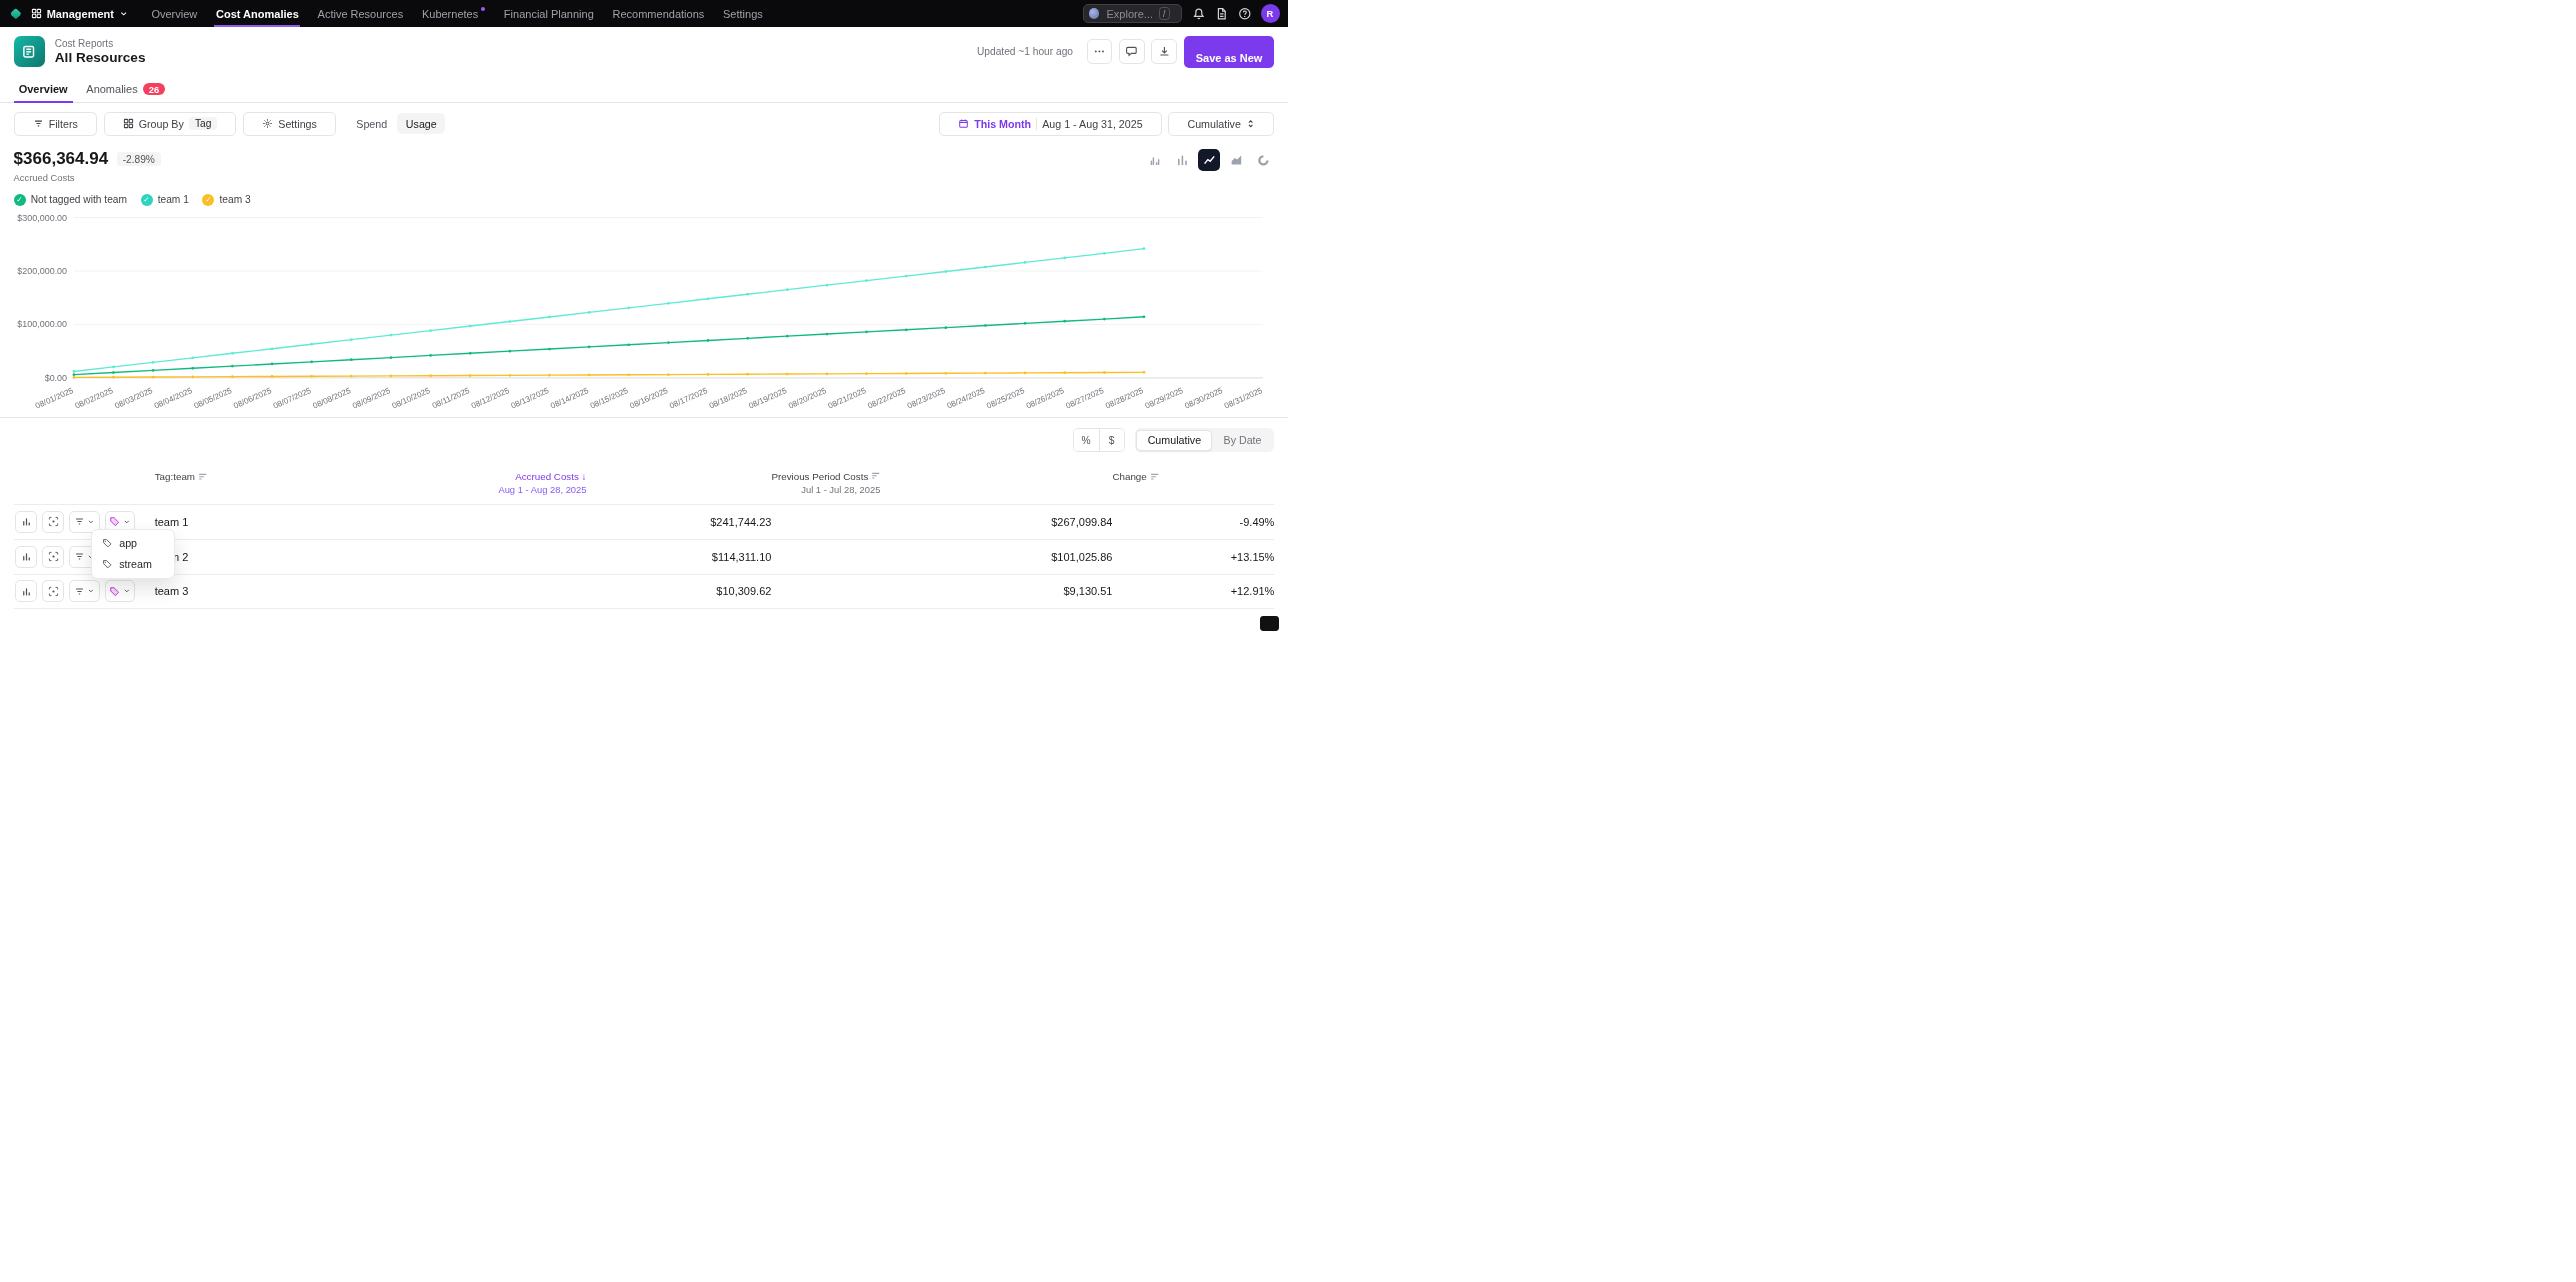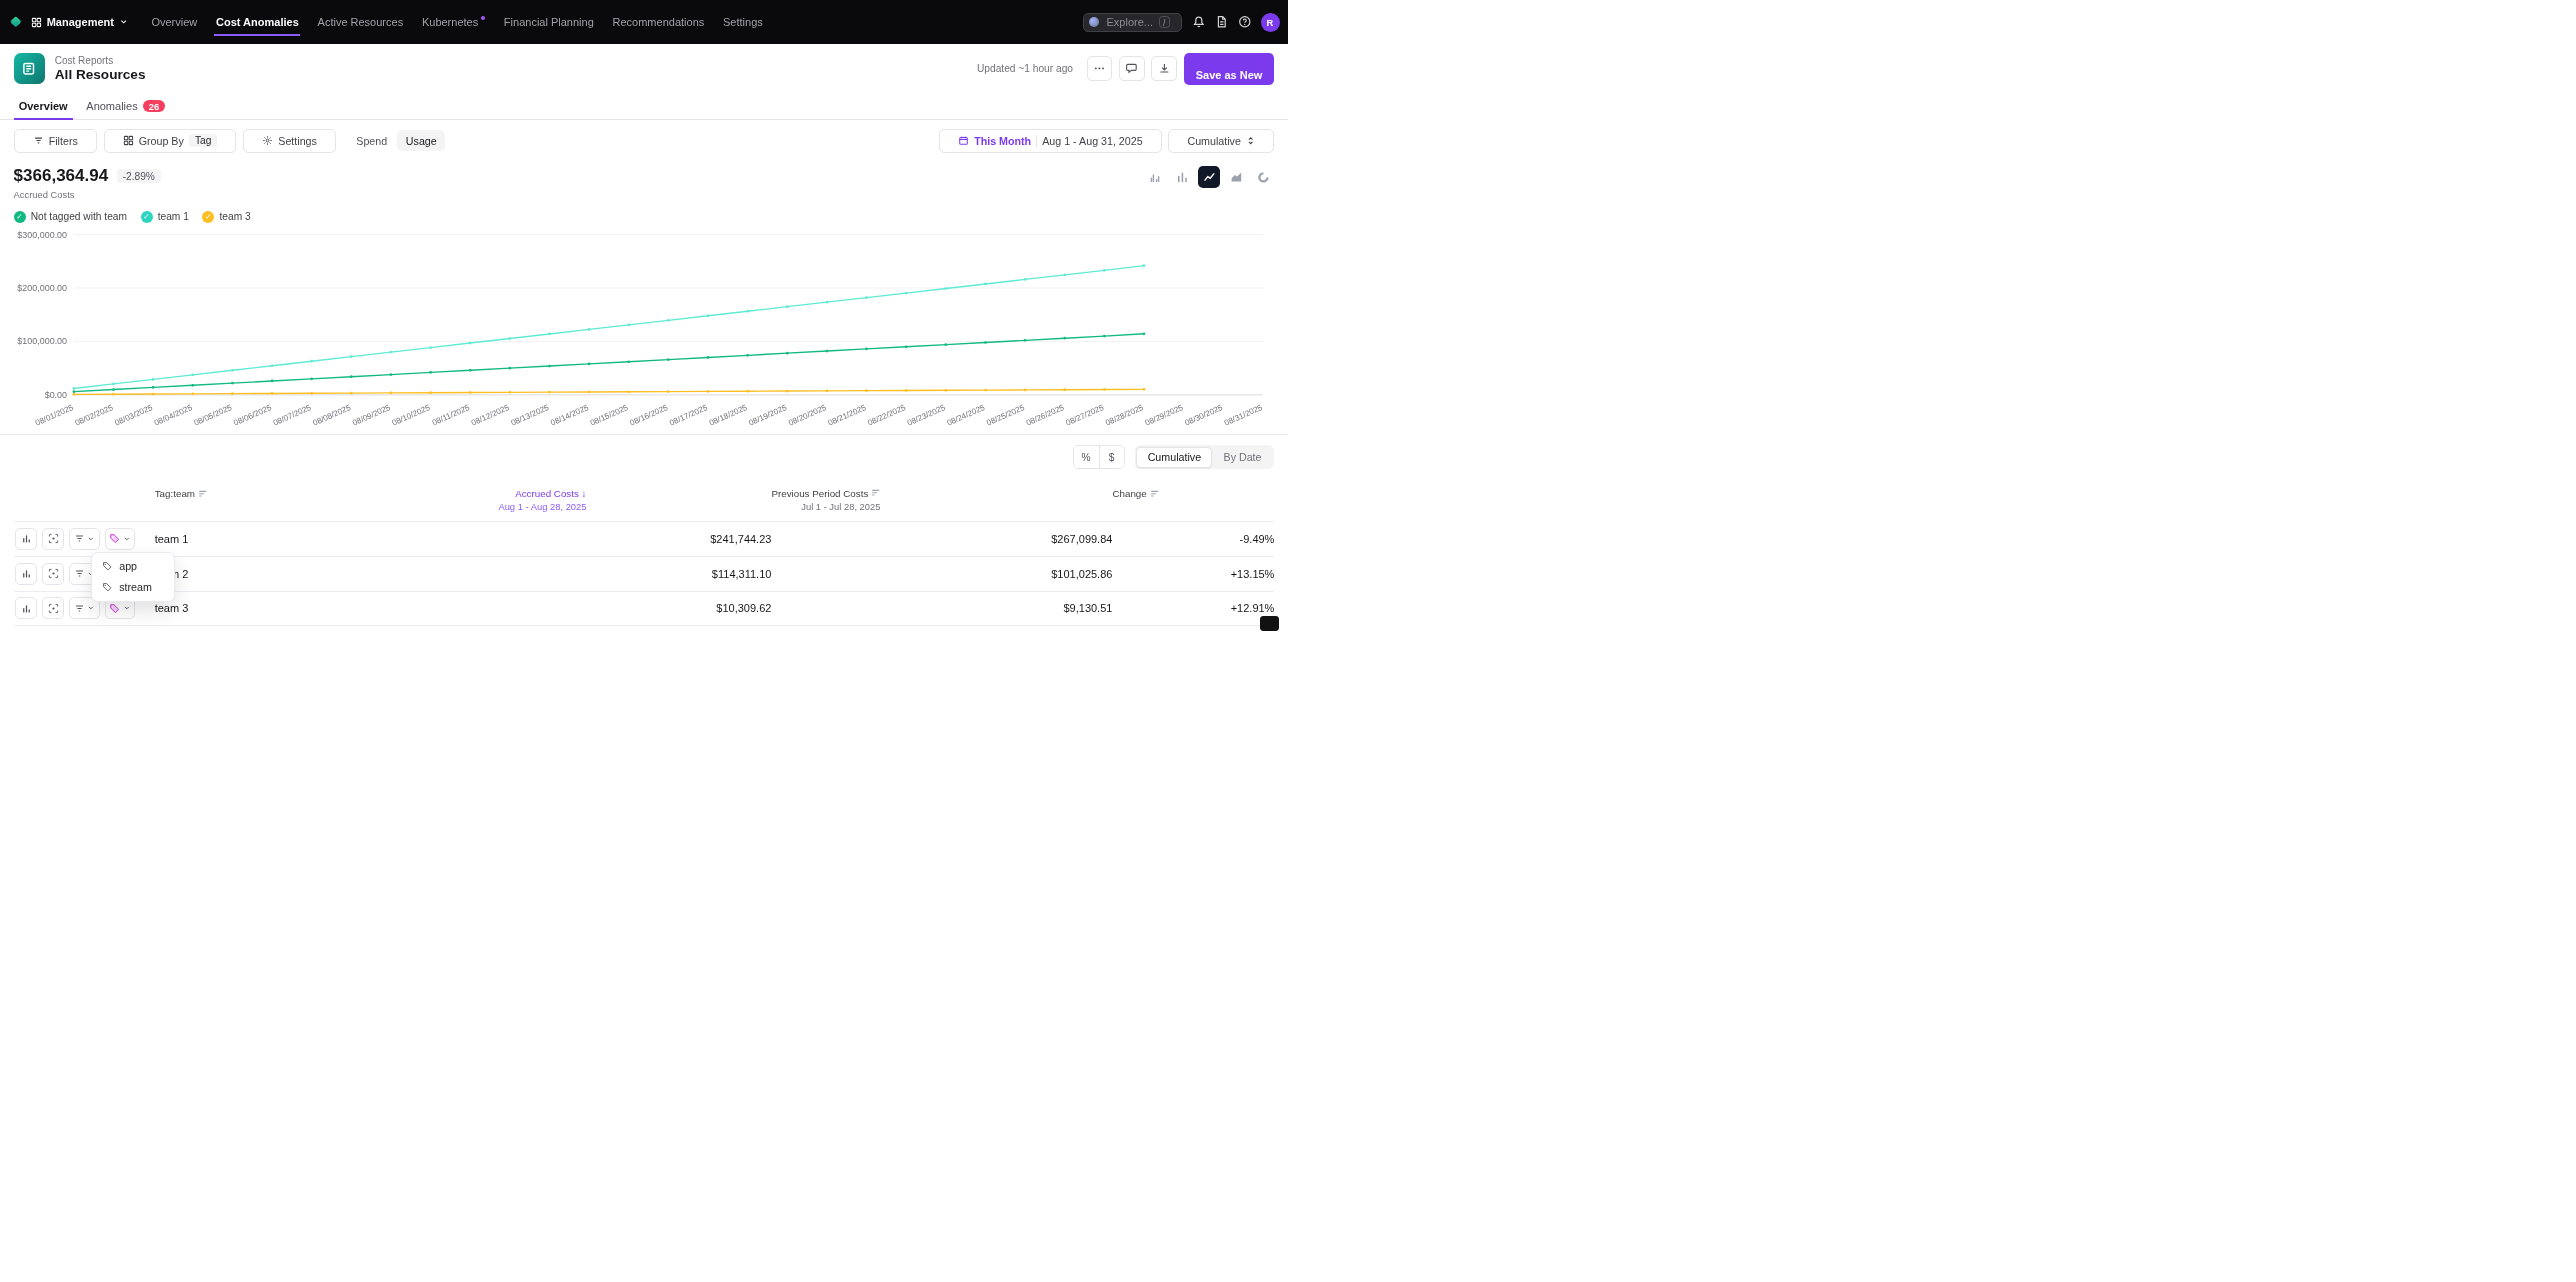--- a/index.html
+++ b/index.html
@@ -3,21 +3,21 @@
 <meta charset="utf-8">
 <style>
   * { box-sizing: border-box; }
   body {
     margin: 0; width: 1288px; height: 641px; position: relative; overflow: hidden;
     font-family: "Liberation Sans", sans-serif; background: #fff; color: #18181b;
   }
   svg { display: block; }
 
   
-  .topnav { height: 44px; background: #0a0a0c; display: flex; align-items: center; padding: 0 8.5px; }
+  .topnav { height: 27px; background: #0a0a0c; display: flex; align-items: center; padding: 0 8.5px; }
   .brand { display: flex; align-items: center; gap: 8.5px; }
   .workspace { display: flex; align-items: center; gap: 5.1px; color: #fafafa; font-size: 11px; font-weight: 600; cursor: pointer; }
   .nav-links { display: flex; margin-left: 13.6px; height: 27px; }
   .nav-link { display: flex; align-items: center; padding: 0 9.4px; font-size: 11px; color: #a1a1aa; position: relative; cursor: pointer; }
   .nav-link.active { color: #fff; font-weight: 600; }
   .nav-link.active::after { content: ""; position: absolute; left: 7.7px; right: 7.7px; bottom: 0; height: 1.7px; background: #8b5cf6; }
   .k8s-dot { width: 4.3px; height: 4.3px; border-radius: 50%; background: #a855f7; margin: -8.5px 0 0 2.6px; }
   .nav-right { margin-left: auto; display: flex; align-items: center; gap: 9.4px; }
   .search-box { background: #26262b; border: 0.9px solid #3f3f46; border-radius: 5.1px; height: 19px; width: 99px; display: flex; align-items: center; padding: 0 5.1px; gap: 5.1px; }
   .explore-dot { width: 10.2px; height: 10.2px; border-radius: 50%; background: radial-gradient(circle at 35% 35%, #a5b4fc, #64748b); flex: none; }
@@ -94,21 +94,21 @@
   .th-purple { color: #7c3aed; }
   .sub { font-size: 9.4px; color: #71717a; }
   .sub.th-purple { color: #8b5cf6; }
   .t-row { height: 35px; border-top: 0.9px solid #ececf0; font-size: 11px; }
   .t-row:last-child { border-bottom: 0.9px solid #ececf0; }
   .row-controls { display: flex; align-items: center; gap: 5.1px; padding-left: 1.7px; }
   .rc-btn { height: 22px; min-width: 22px; border: 0.9px solid #e4e4e7; border-radius: 5.1px; background: #fff; display: flex; align-items: center; justify-content: center; gap: 2.6px; color: #52525b; cursor: pointer; padding: 0 3.4px; }
   .row-name { padding-left: 5.1px; }
   .cell-num { text-align: right; }
   .dd-wrap { position: relative; }
-  .tag-menu { position: absolute; top: 24px; left: -13.6px; width: 84px; background: #fff; border: 0.9px solid #e9e9ee; border-radius: 6.8px; box-shadow: 0 8.5px 20.5px rgba(0,0,0,.12); padding: 3.4px; z-index: 20; }
+  .tag-menu { position: absolute; top: 18px; left: -13.6px; width: 84px; background: #fff; border: 0.9px solid #e9e9ee; border-radius: 6.8px; box-shadow: 0 8.5px 20.5px rgba(0,0,0,.12); padding: 3.4px; z-index: 20; }
   .tag-menu-item { display: flex; align-items: center; gap: 6.8px; padding: 4.3px 6.8px; font-size: 10.7px; color: #27272a; border-radius: 4.3px; cursor: pointer; }
 
   .chat-widget { position: absolute; right: 9.4px; bottom: 10.2px; width: 19px; height: 14.5px; background: #111; border-radius: 3.4px; cursor: pointer; }
 </style>
 </head>
 <body>
 
 <nav class="topnav">
   <div class="brand">
     <svg width="13.6" height="13.6" viewBox="0 0 16 16">

